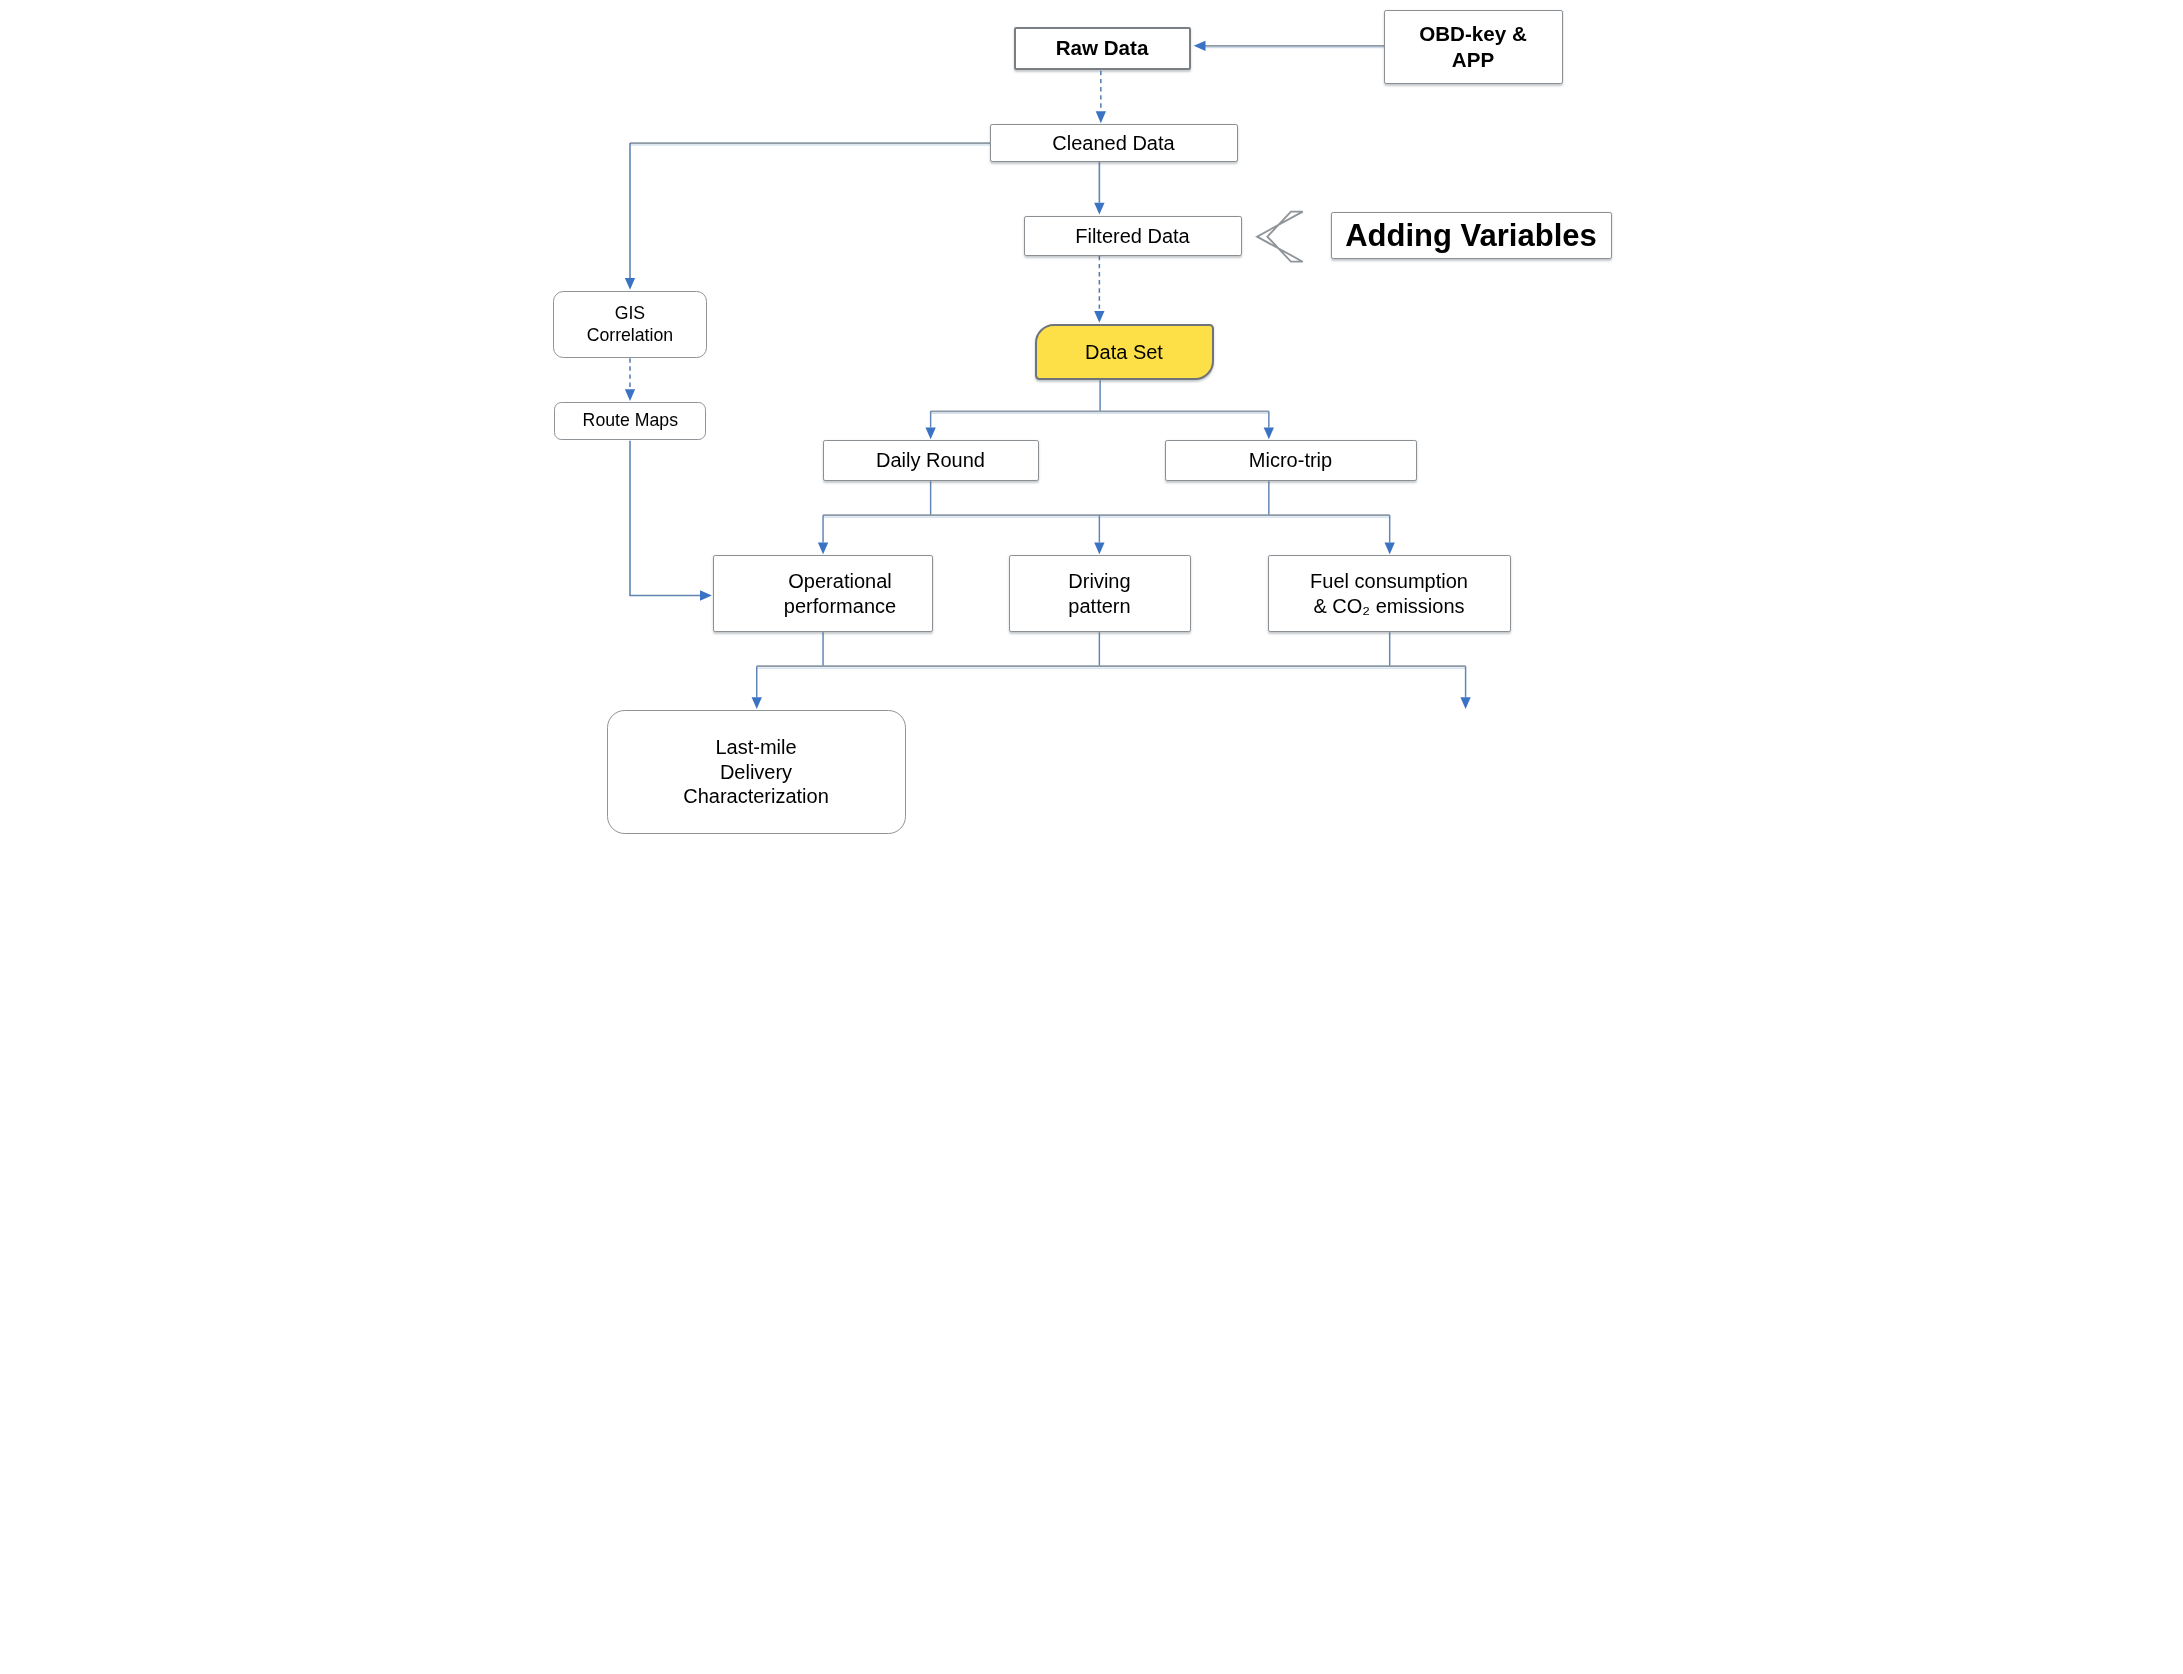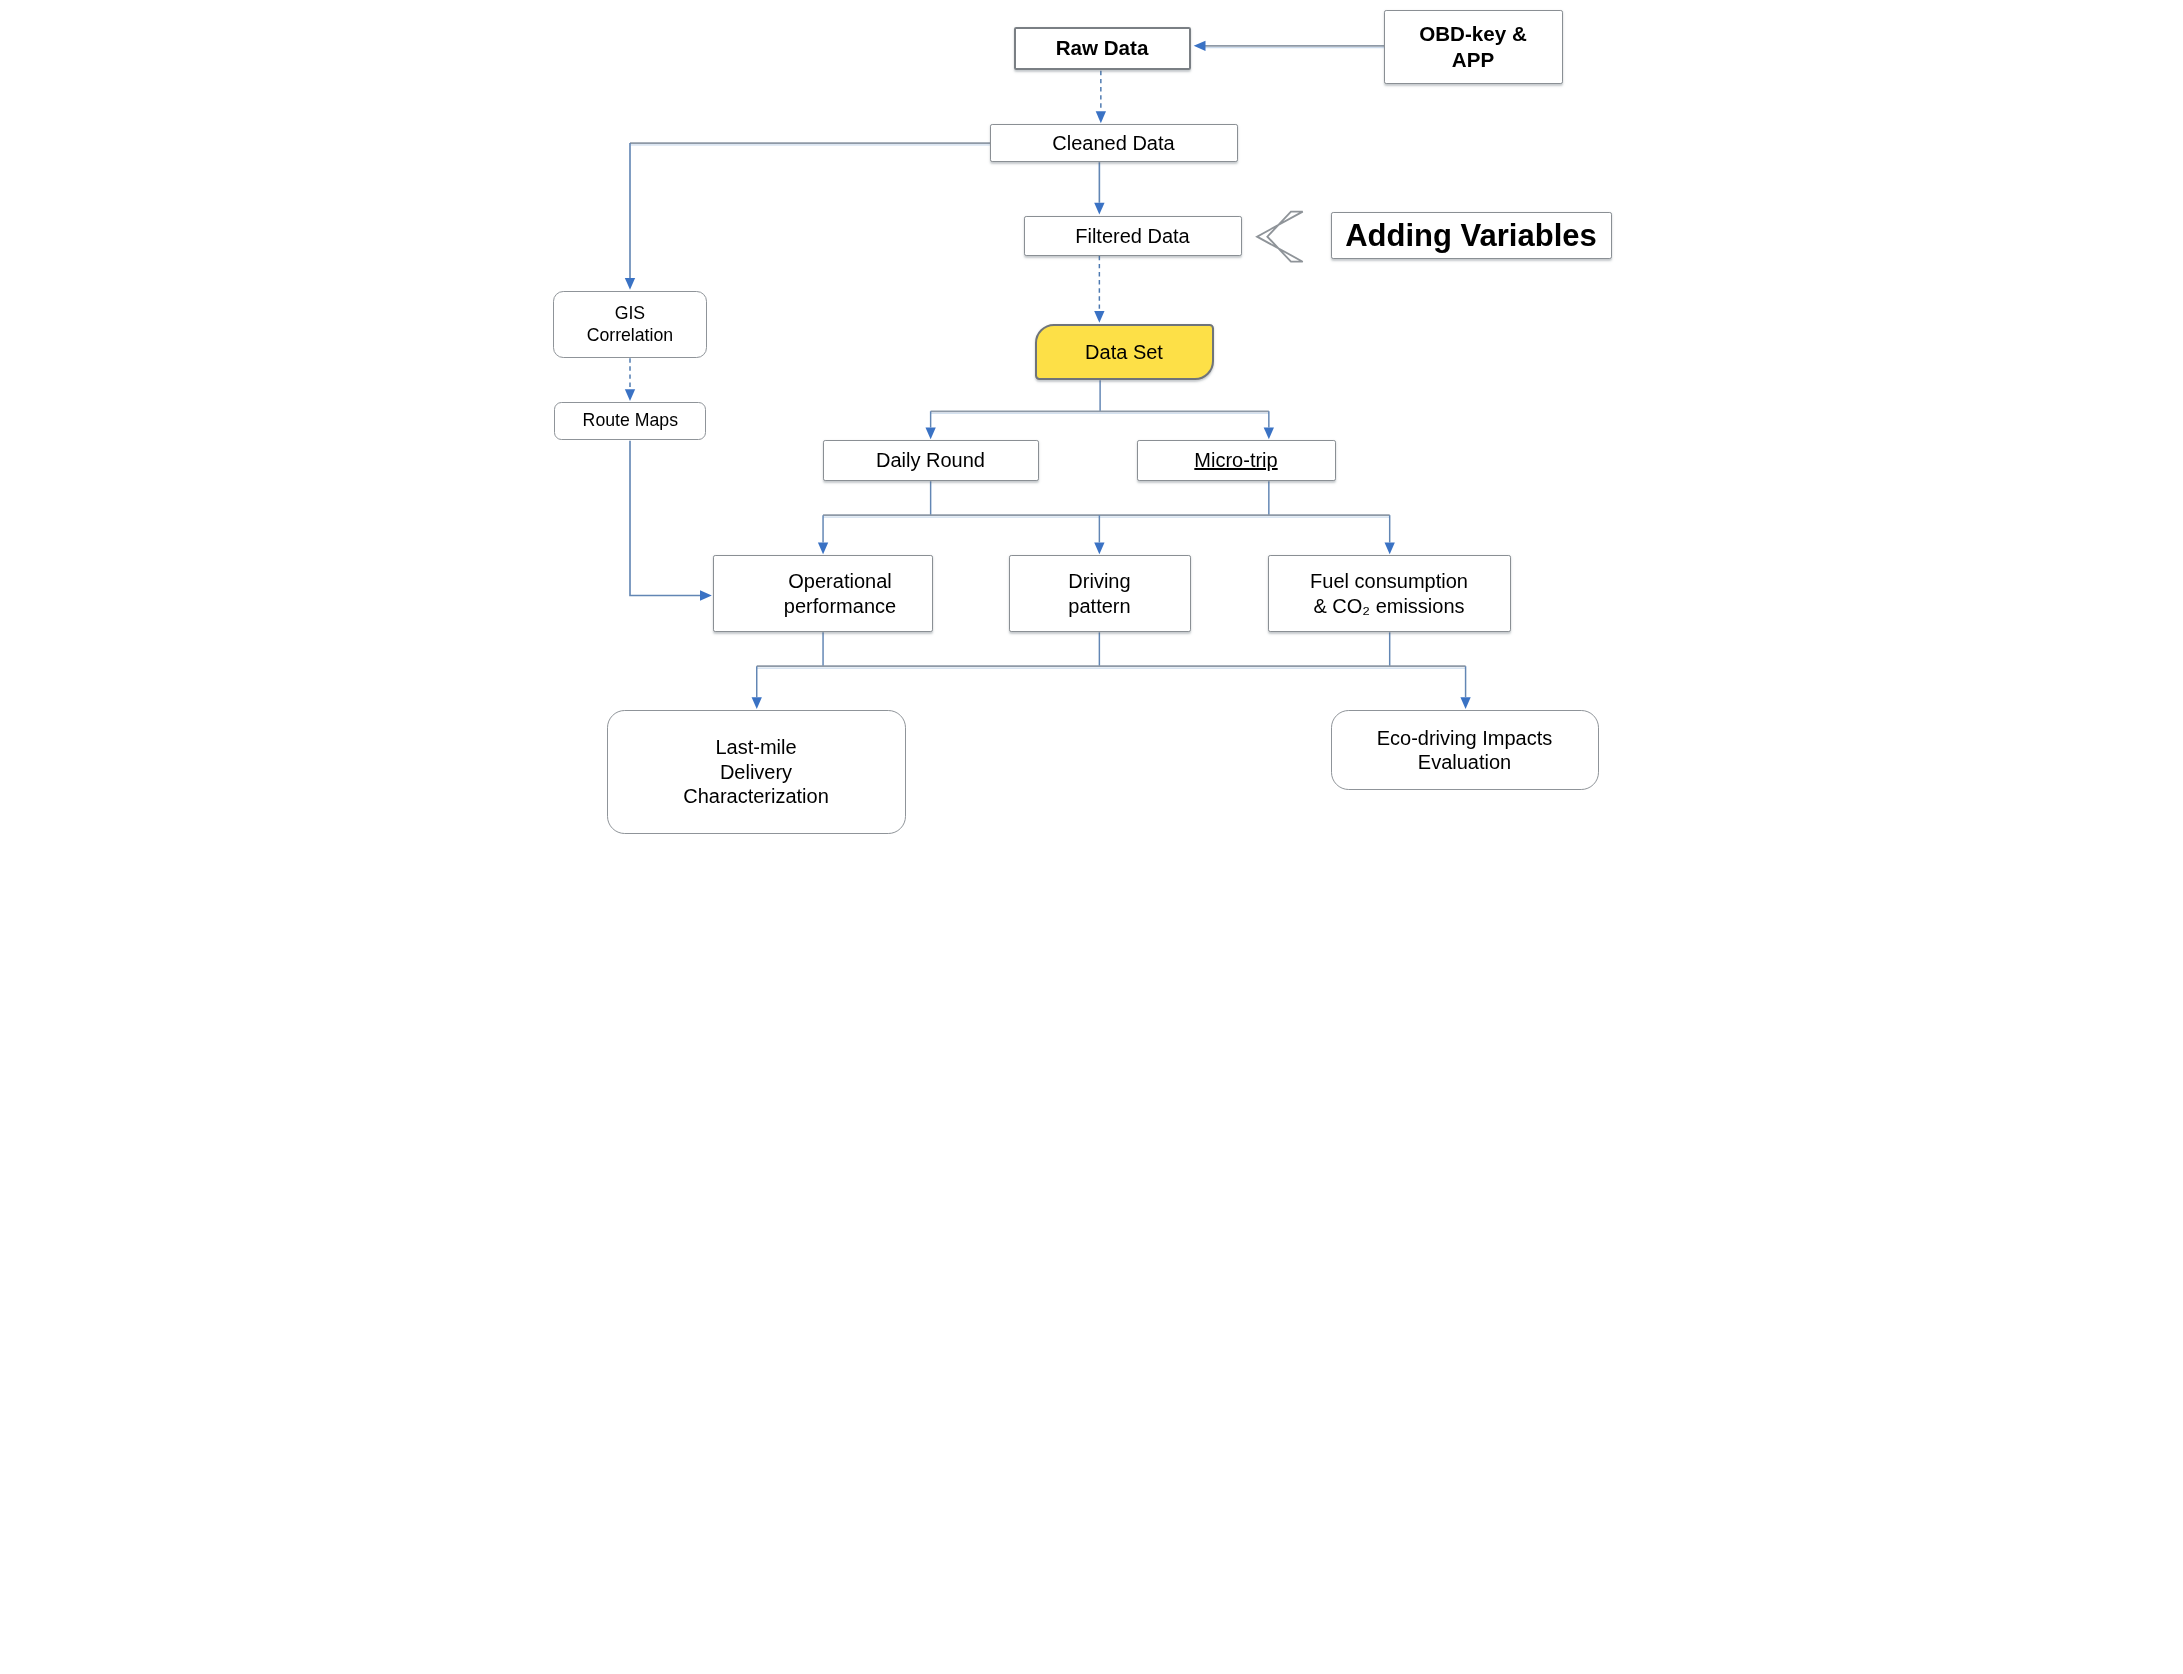--- a/index.html
+++ b/index.html
@@ -145,37 +145,35 @@
   <div class="node" style="left:444px; top:124px; width:248px; height:38px;">Cleaned Data</div>
 
   <div class="node" style="left:444px; top:216px; width:218px; height:40px;margin-left:34px;">Filtered Data</div>
 
   <div class="node callout" style="left:785px; top:212px; width:281px; height:47px;">Adding Variables</div>
 
   <div class="node dataset" style="left:465px; top:324px; width:179px; height:56px;">Data Set</div>
 
   <div class="node" style="left:277px; top:440px; width:216px; height:41px;">Daily Round</div>
 
-  <div class="node" style="left:591px; top:440px; width:199px; height:41px;text-decoration:underline;">Micro-trip</div>
+  <div class="node" style="left:619px; top:440px; width:252px; height:41px;">Micro-trip</div>
 
   <div class="node" style="left:167px; top:555px; width:220px; height:77px;padding-left:35px;">Operational
 performance</div>
 
   <div class="node" style="left:463px; top:555px; width:182px; height:77px;">Driving
 pattern</div>
 
   <div class="node round-lg" style="left:61px; top:710px; width:299px; height:124px; box-shadow:none; border-width:1.5px;">Last-mile
 Delivery
 Characterization</div>
 
   <div class="node" style="left:722px; top:555px; width:243px; height:77px;">Fuel consumption
 &amp; CO₂ emissions</div>
 
-  <div class="node round-lg" style="left:785px; top:710px; width:268px; height:80px; box-shadow:none; border-width:1.5px;">Eco-driving Impacts
-Evaluation</div>
 
   <div class="node sm round-md" style="left:7.4px; top:291px; width:154px; height:67px; box-shadow:none;">GIS
 Correlation</div>
 
   <div class="node sm round-sm" style="left:8.8px; top:402px; width:152px; height:38px; box-shadow:none;">Route Maps</div>
 
 </div>
 
 
 </body></html>

